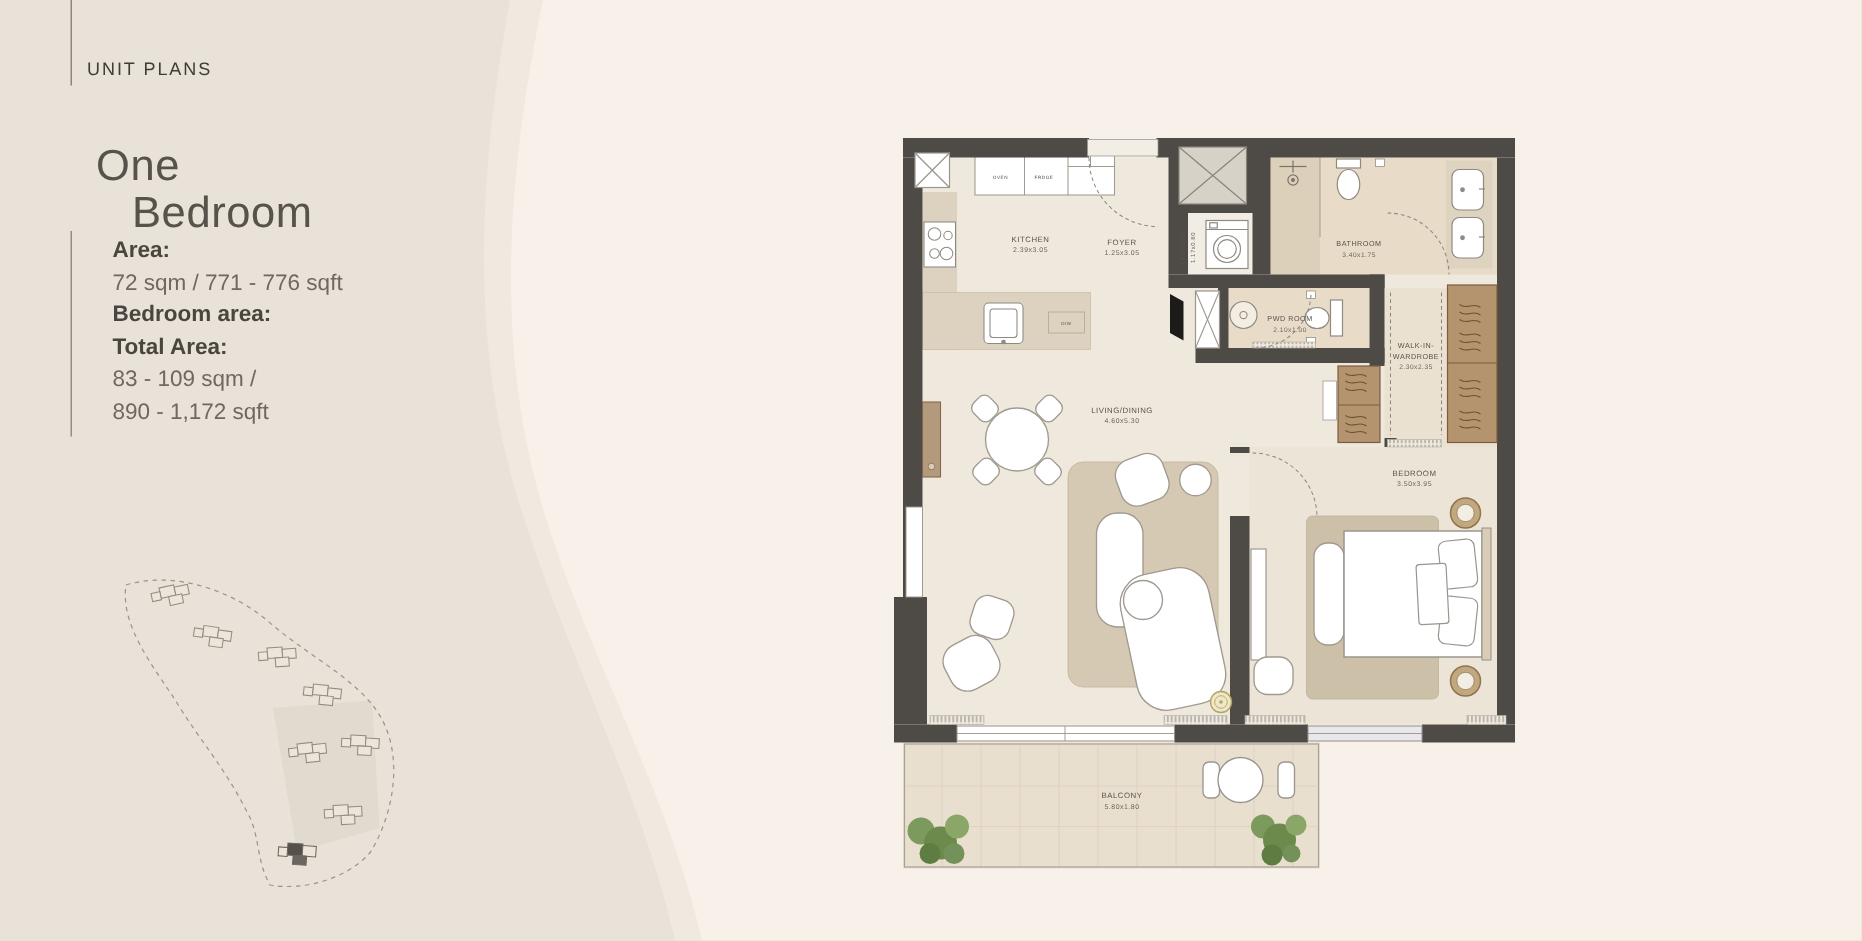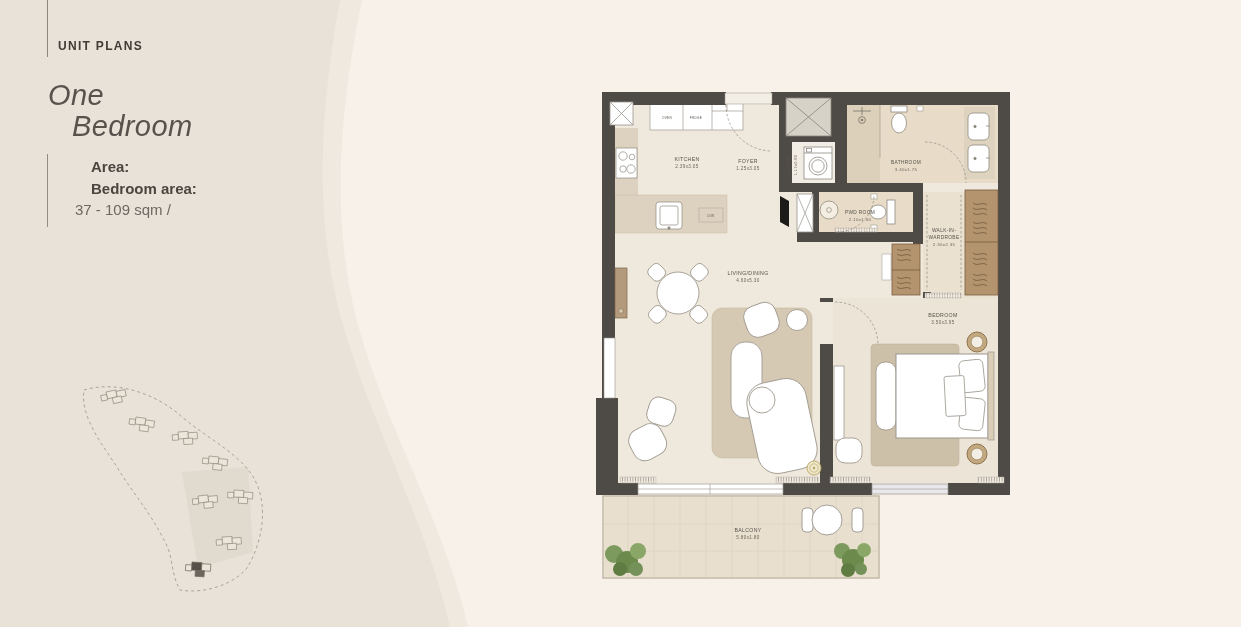--- a/index.html
+++ b/index.html
@@ -7,31 +7,31 @@
     width:1241px;height:627px;position:relative;overflow:hidden;
     background:#e9e2d9;
     font-family:"Liberation Sans", sans-serif;
     color:#57524b;
   }
   .swoosh{position:absolute;left:0;top:0;width:1241px;height:627px;}
   .sidebar{position:absolute;left:0;top:0;width:330px;height:627px;}
   .vrule-top{position:absolute;left:47px;top:0;width:1px;height:57px;background:#8e8679;}
   .eyebrow{
     position:absolute;left:58px;top:39px;
-    font-size:12px;font-weight:700;letter-spacing:1.3px;color:#3f3b35;
+    font-size:12px;font-weight:400;letter-spacing:1.3px;color:#3f3b35;
   }
-  .title{position:absolute;left:48px;top:80px;margin:0;font-weight:400;
-    font-size:29px;line-height:31px;letter-spacing:0.4px;color:#57524b;font-style:italic;}
+  .title{position:absolute;left:48px;top:80px;margin:16px;font-weight:400;
+    font-size:29px;line-height:31px;letter-spacing:0.4px;color:#57524b;}
   .title .t2{display:block;margin-left:24px;}
   .stats{
     position:absolute;left:47px;top:154px;width:230px;
     border-left:1px solid #948c80;padding:2px 0 6px 27px;
     font-size:15px;line-height:21.5px;color:#6f6860;
   }
-  .stat-label{font-weight:700;color:#4a453e;margin-left:16px;}
+  .stat-label{font-weight:700;color:#4a453e;}
   .minimap{position:absolute;left:62px;top:372px;}
   .plan{position:absolute;left:590px;top:80px;}
   .plan text{font-family:"Liberation Sans", sans-serif;fill:#57524a;letter-spacing:0.35px;}
   .plan text.dim{fill:#6d665c;}
 </style>
 </head>
 <body>
 
 <svg class="swoosh" viewBox="0 0 1241 627" aria-hidden="true">
   <path d="M 340 0 C 318 120 314 230 345 332 C 376 434 428 528 450 627 L 1241 627 L 1241 0 Z" fill="#efe9e0"></path>
@@ -40,22 +40,25 @@
 
 <aside class="sidebar">
   <span class="vrule-top"></span>
   <div class="eyebrow">UNIT PLANS</div>
   <h1 class="title">
     <span class="t1">One</span>
     <span class="t2">Bedroom</span>
   </h1>
   <div class="stats">
     <div class="stat-label">Area:</div>
+    <div class="stat-value">72 sqm / 771 - 776 sqft</div>
     <div class="stat-label">Bedroom area:</div>
-    <div class="stat-value">37 - 109 sqm /</div>
+    <div class="stat-label">Total Area:</div>
+    <div class="stat-value">83 - 109 sqm /</div>
+    <div class="stat-value">890 - 1,172 sqft</div>
   </div>
 
   <svg class="minimap" width="233" height="222" viewBox="0 0 233 222" aria-hidden="true">
     <defs>
       <g id="bldg" fill="#ece5d9" stroke="#938c7e" stroke-width="0.7">
         <rect x="0" y="0" width="10" height="7"></rect>
         <rect x="10" y="1.5" width="9" height="6.5"></rect>
         <rect x="5" y="7" width="9" height="6"></rect>
         <rect x="-6" y="2.5" width="6" height="5.5"></rect>
       </g>

